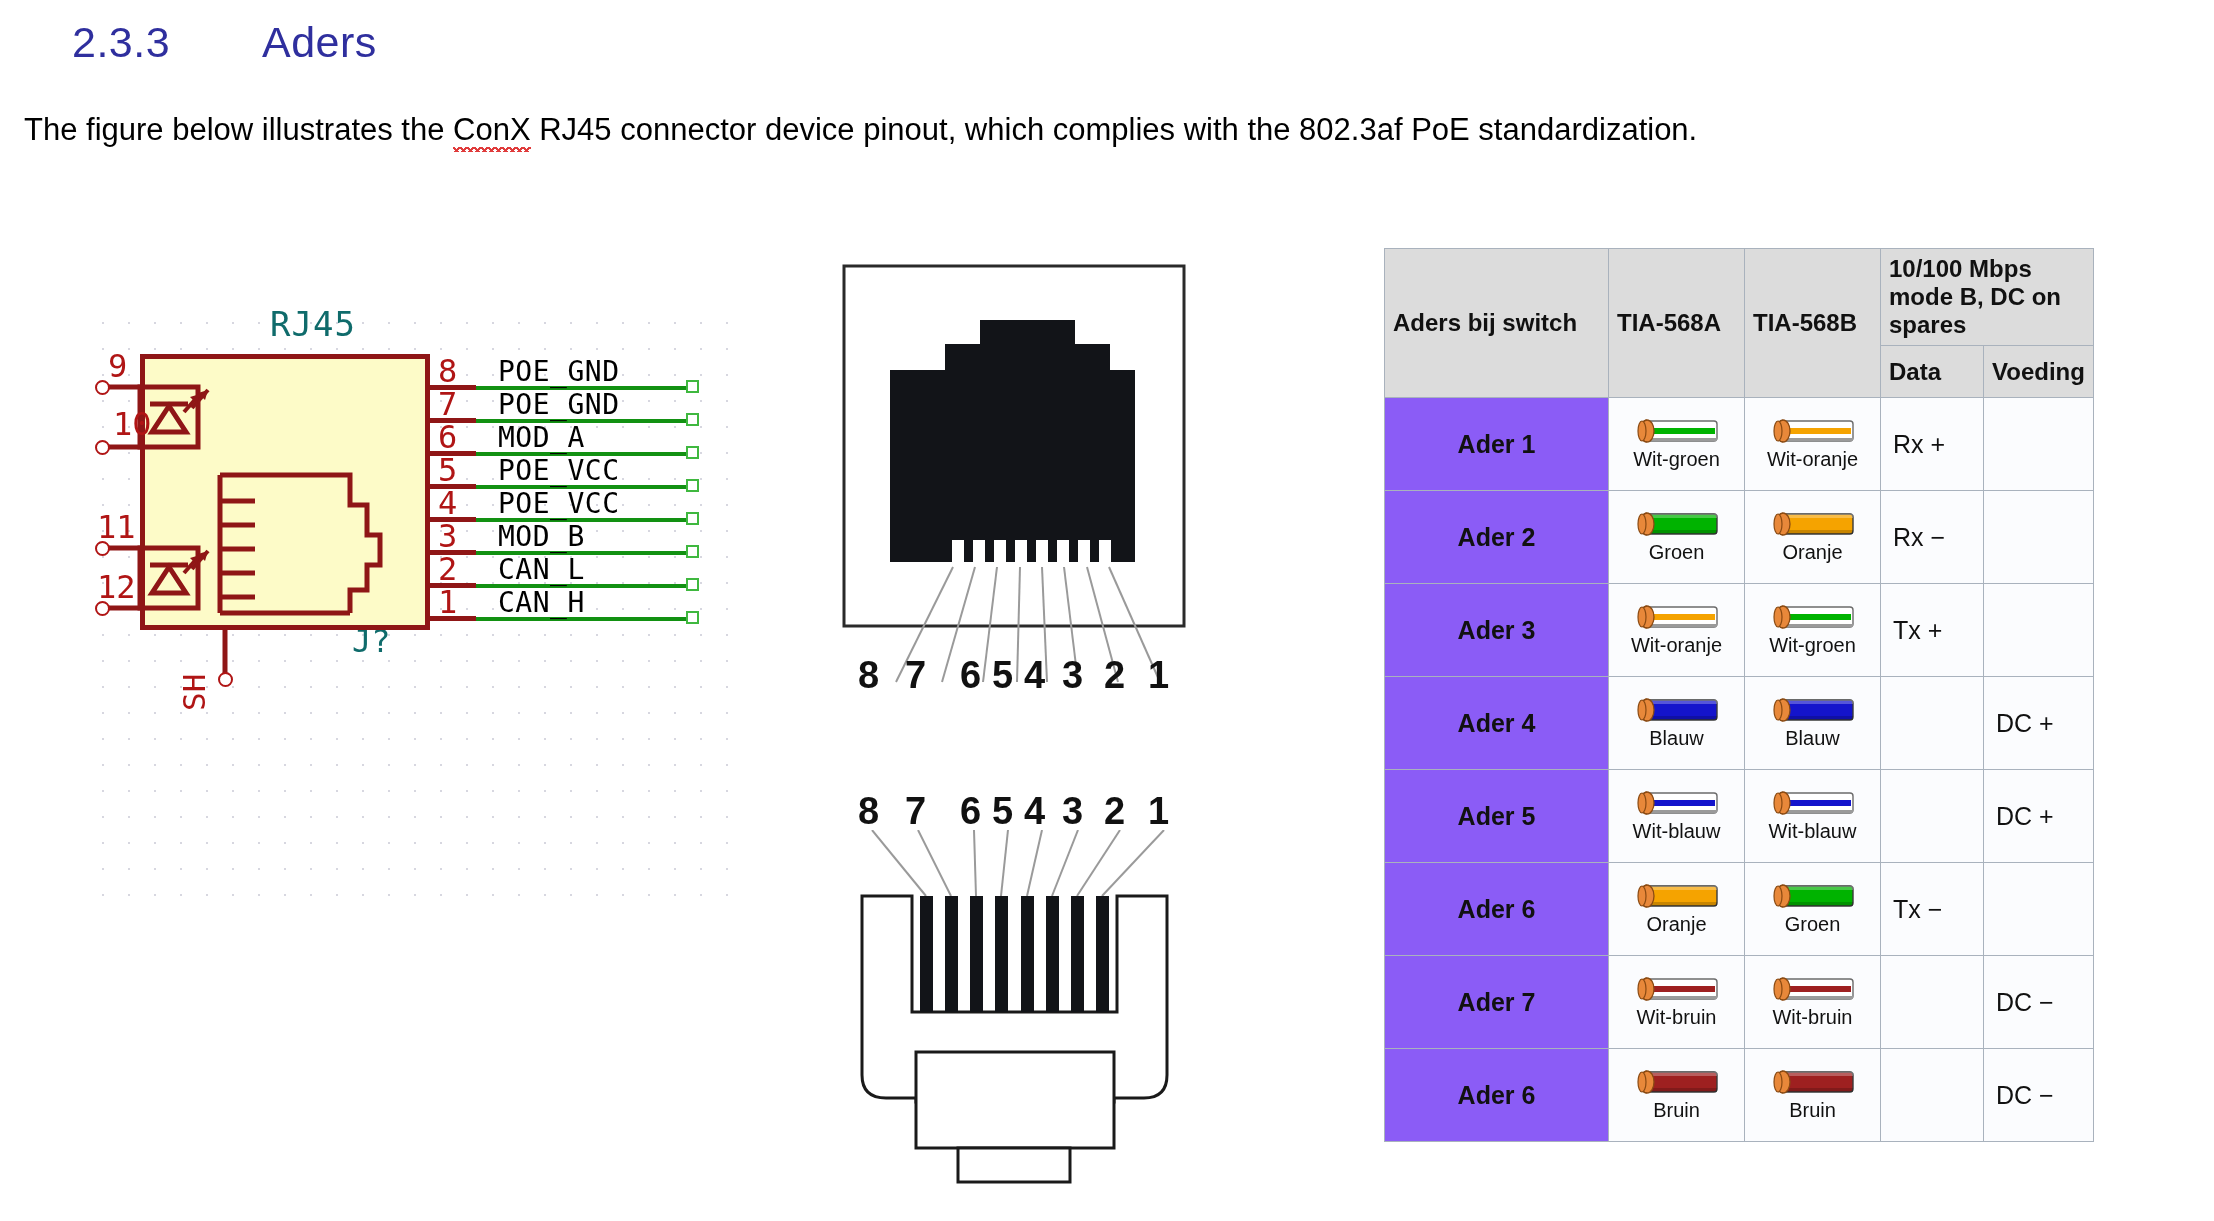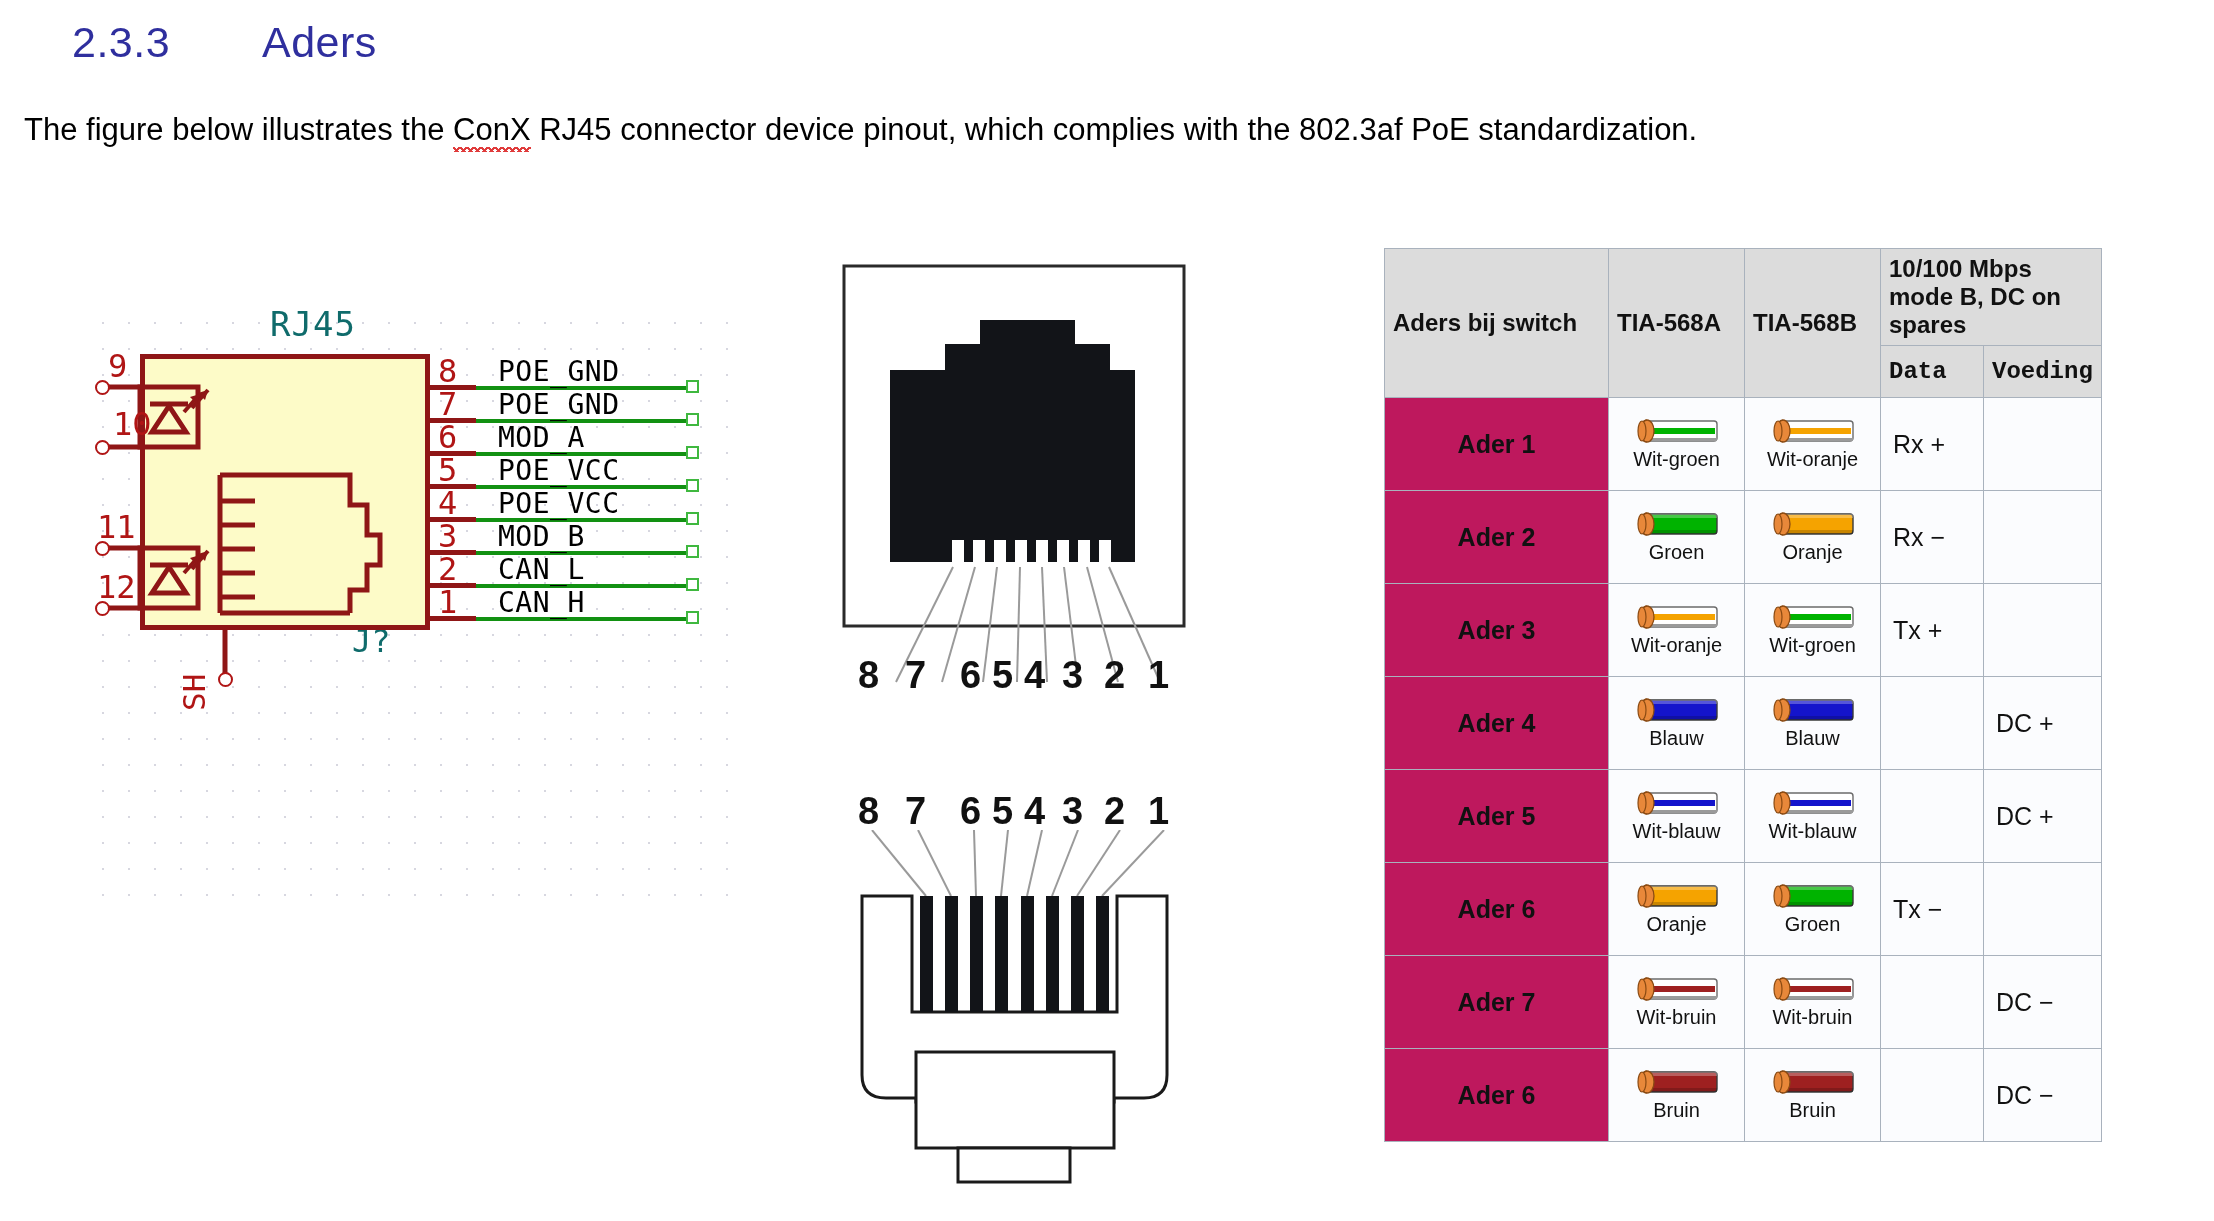--- a/index.html
+++ b/index.html
@@ -173,24 +173,23 @@
   #pintable thead th {
     background: #dcdcdc;
     font-weight: bold;
     font-size: 24px;
     text-align: left;
     padding: 6px 8px;
   }
   #pintable thead th.sub {
     font-size: 24px;
     height: 52px;
-    font-family: Liberation Mono, monospace;
   }
   #pintable td.rowhead {
-    background: #be185d;
+    background: #8b5cf6;
     font-weight: bold;
     text-align: center;
     font-size: 25px;
     width: 224px;
   }
   #pintable td.wirecell {
     background: #fbfcfe;
     width: 136px;
     text-align: center;
     padding: 7px 6px 9px 6px;

